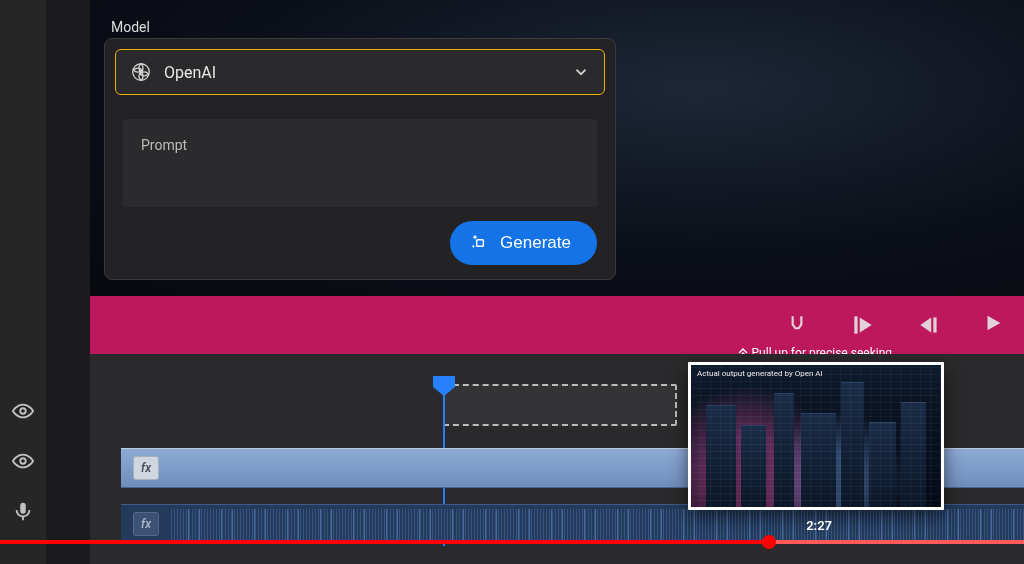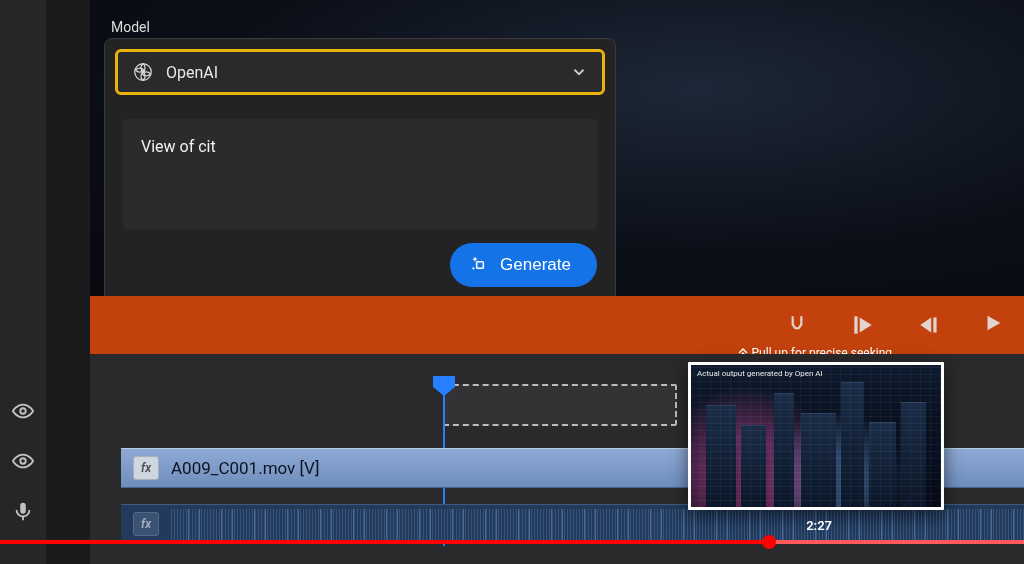--- a/index.html
+++ b/index.html
@@ -32,21 +32,21 @@
     position: absolute; left: 104px; top: 38px; width: 512px;
     background: #232326; border: 1px solid #3b3b3f; border-radius: 8px;
     padding: 0 0 14px 0;
   }
   .ai-panel .model-label {
     position: absolute; top: -20px; left: 6px; font-size: 14px; color: #dcdcdc;
   }
   .model-select {
     position: relative;
     margin: 10px 10px 0 10px;
-    height: 46px; border: 3px solid #eab308; border-radius: 6px;
+    height: 46px; border: 1px solid #eab308; border-radius: 6px;
     background: #2a2a2d;
     display: flex; align-items: center; padding: 0 14px;
     color: #e8e8e8; font-size: 16px;
     
   }
   .model-select .openai-logo { width: 22px; height: 22px; margin-right: 12px; opacity: .9; }
   .model-select .chev { margin-left: auto; width: 18px; height: 18px; opacity: .85; }
 
   .prompt-box {
     margin: 24px 18px 0 18px;
@@ -60,21 +60,21 @@
     margin: 14px 18px 0 auto; display: flex; align-items: center; gap: 10px;
     background: #1473e6; color: #fff; border: none; border-radius: 999px;
     height: 44px; padding: 0 26px 0 20px; font-size: 17px; font-weight: 500;
     cursor: pointer; width: max-content;
   }
   .generate-btn svg { width: 20px; height: 20px; }
 
   
   .controls-bar {
     position: absolute; left: 90px; right: 0; top: 296px; height: 58px;
-    background: #c2410c;
+    background: #be185d;
     display: flex; align-items: center; justify-content: flex-end;
     padding-right: 20px; gap: 40px;
   }
   .controls-bar .ctrl { width: 26px; height: 26px; opacity: .9; cursor: pointer; }
   .controls-bar .ctrl.play { width: 22px; height: 26px; }
   .pull-up-hint { position:absolute; right: 132px; top: 50px; font-size: 12px; color: #fff; display:flex; align-items:center; gap:4px; }
   .pull-up-hint svg { width:10px; height:10px; }
 
   
   .timeline { position: absolute; left: 90px; right: 0; top: 354px; bottom: 0; background: #2a2a2c; margin-left: 31px; }
@@ -223,21 +223,21 @@
     </span>
     <span>OpenAI</span>
     <span class="chev">
       <svg viewBox="0 0 24 24" fill="none" stroke="#e8e8e8" stroke-width="2.4">
           <polyline points="6 9 12 15 18 9"></polyline>
         </svg>
     </span>
   </div>
 
   <div class="prompt-box">
-    <div class="prompt-text" contenteditable="true" style="">View of cit</div>
+    <div class="prompt-label">Prompt</div>
   </div>
 
   <button class="generate-btn">
     <svg viewBox="0 0 24 24" fill="#fff">
       <rect x="8" y="8" width="8" height="8" rx="1" fill="none" stroke="#fff" stroke-width="1.8"></rect>
       <path d="M6 2l1 2 2 1-2 1-1 2-1-2-2-1 2-1z"></path>
       <path d="M4 14l.7 1.4L6 16l-1.3.6L4 18l-.7-1.4L2 16l1.3-.6z"></path>
     </svg>
     <span>Generate</span>
   </button>
@@ -274,21 +274,20 @@
     <span>Pull up for precise seeking</span>
   </div>
 </div>
 
 <div class="timeline">
   <div class="placeholder-clip"></div>
   <div class="playhead"></div>
 
   <div class="video-track">
     <span class="fx-badge">fx</span>
-    <span>A009_C001.mov [V]</span>
   </div>
 
   <div class="audio-track">
     <span class="fx-badge">fx</span>
     <div class="wave"></div>
   </div>
 </div>
 
 <div class="seek-thumb">
   <div class="city">

